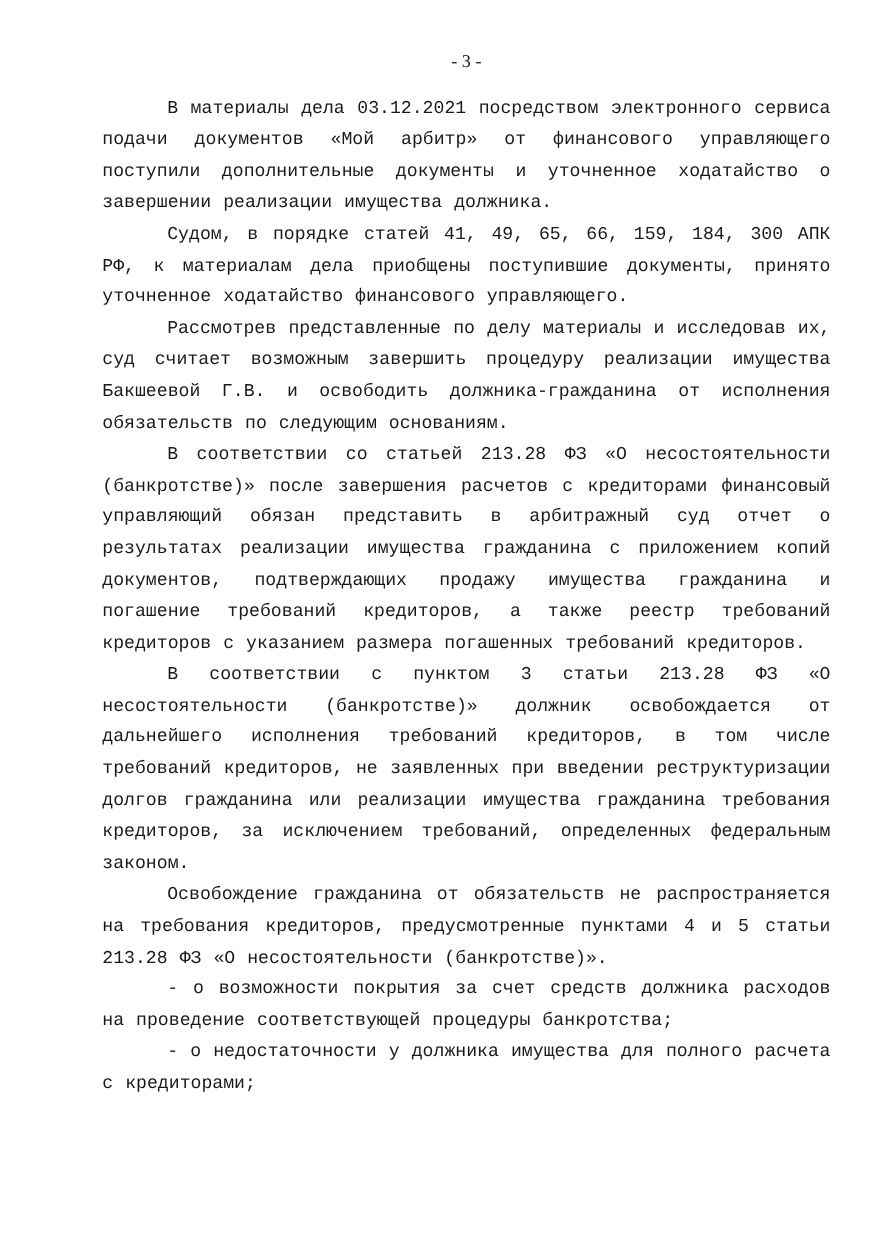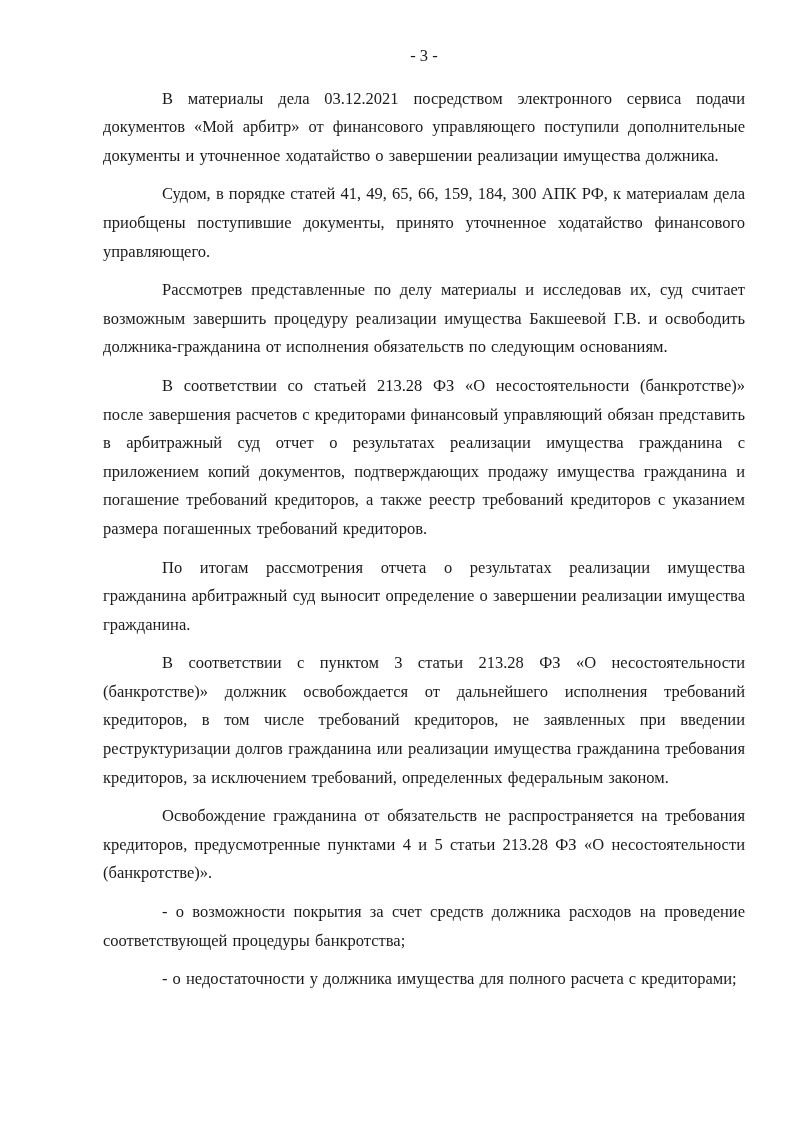--- a/index.html
+++ b/index.html
@@ -18,41 +18,41 @@
     font-size: 16.5px;
     line-height: 28.6px;
     padding: 42px 45px 20px 93px;
     overflow: hidden;
   }
   .page-number {
     text-align: center;
     margin: 0 0 14px 0;
   }
   .para {
-    margin: 10px;
+    margin: 0;
     text-indent: 59px;
     text-align: justify;
     word-spacing: 1px;
+    font-family: Liberation Mono, monospace;
   }
 </style>
 </head>
 <body>
 
 <div class="page">
   <div class="page-number">- 3 -</div>
 
   <p class="para">В материалы дела 03.12.2021 посредством электронного сервиса подачи документов «Мой арбитр» от финансового управляющего поступили дополнительные документы и уточненное ходатайство о завершении реализации имущества должника.</p>
 
   <p class="para">Судом, в порядке статей 41, 49, 65, 66, 159, 184, 300 АПК РФ, к материалам дела приобщены поступившие документы, принято уточненное ходатайство финансового управляющего.</p>
 
   <p class="para">Рассмотрев представленные по делу материалы и исследовав их, суд считает возможным завершить процедуру реализации имущества Бакшеевой Г.В. и освободить должника-гражданина от исполнения обязательств по следующим основаниям.</p>
 
   <p class="para">В соответствии со статьей 213.28 ФЗ «О несостоятельности (банкротстве)» после завершения расчетов с кредиторами финансовый управляющий обязан представить в арбитражный суд отчет о результатах реализации имущества гражданина с приложением копий документов, подтверждающих продажу имущества гражданина и погашение требований кредиторов, а также реестр требований кредиторов с указанием размера погашенных требований кредиторов.</p>
 
-  <p class="para">По итогам рассмотрения отчета о результатах реализации имущества гражданина арбитражный суд выносит определение о завершении реализации имущества гражданина.</p>
 
   <p class="para">В соответствии с пунктом 3 статьи 213.28 ФЗ «О несостоятельности (банкротстве)» должник освобождается от дальнейшего исполнения требований кредиторов, в том числе требований кредиторов, не заявленных при введении реструктуризации долгов гражданина или реализации имущества гражданина требования кредиторов, за исключением требований, определенных федеральным законом.</p>
 
   <p class="para">Освобождение гражданина от обязательств не распространяется на требования кредиторов, предусмотренные пунктами 4 и 5 статьи 213.28 ФЗ «О несостоятельности (банкротстве)».</p>
 
 
 
   <p class="para">- о возможности покрытия за счет средств должника расходов на проведение соответствующей процедуры банкротства;</p>
 
   <p class="para">- о недостаточности у должника имущества для полного расчета с кредиторами;</p>

